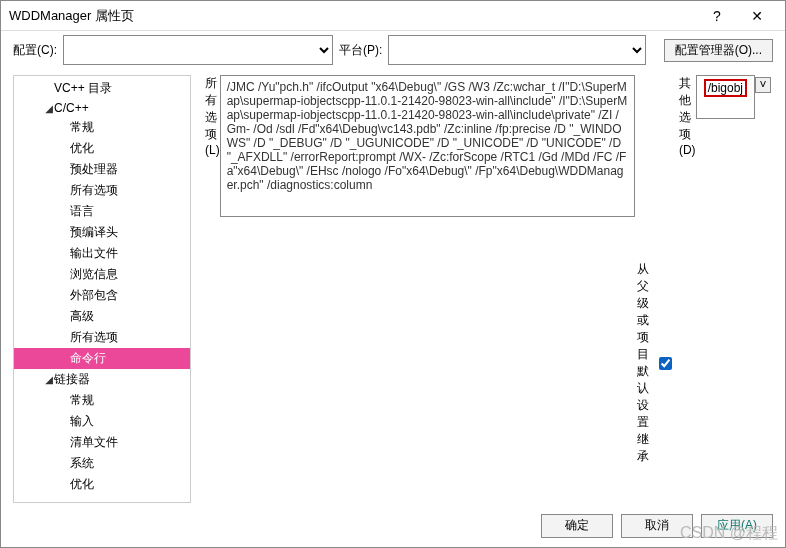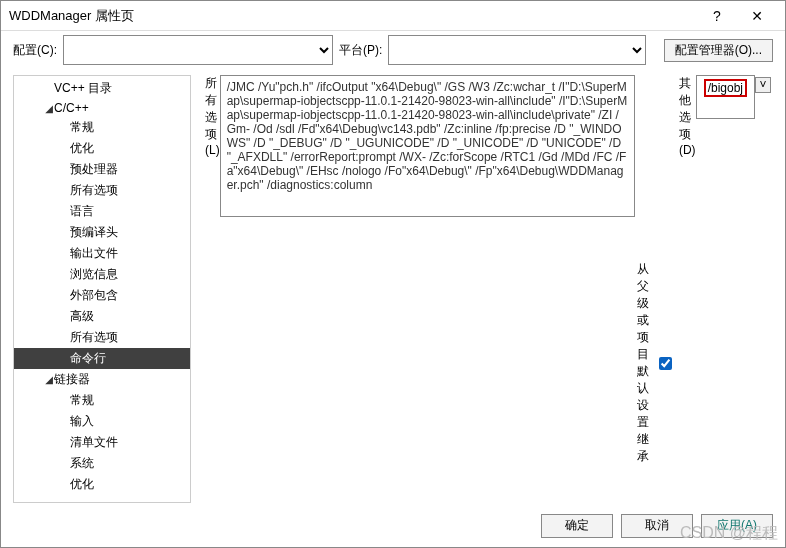--- a/index.html
+++ b/index.html
@@ -15,21 +15,21 @@
   .plat { width: 258px; }
   .cfg-mgr { height: 23px; border: 1px solid #888; background: #f3f3f3; padding: 0 10px; }
   .content { flex: 1; display: flex; padding: 10px 12px 0 12px; gap: 12px; overflow: hidden; }
   .tree { width: 178px; border: 1px solid #ccc; overflow-y: auto; overflow-x: hidden; padding-top: 2px; }
   .tree ul { list-style: none; margin: 0; padding: 0; }
   .tree li { padding: 2px 0 2px 0; white-space: nowrap; }
   .tree .lvl1 { padding-left: 40px; }
   .tree .lvl1.hascaret { padding-left: 30px; }
   .caret { display: inline-block; width: 10px; text-align: center; font-size: 10px; color: #333; vertical-align: middle; }
   .tree .lvl2 { padding-left: 56px; }
-  .tree .sel { background: #404040; color: #fff; }
+  .tree .sel { background: #ec4899; color: #fff; }
   .right { flex: 1; display: flex; flex-direction: row; }
   .field-lbl { margin: 0 0 4px 2px; }
   .allopts { height: 142px; border: 1px solid #888; padding: 4px 6px; overflow: auto; white-space: normal; word-break: break-all; color: #333; }
   .inherit-row { display: flex; justify-content: flex-end; align-items: center; margin: 150px 2px 2px 2px; gap: 6px; }
   .inherit-row input[type=checkbox] { accent-color: #0a63c2; }
   .addl-wrap { border: 1px solid #888; height: 44px; display: flex; flex-direction: column; }
   .addl { flex: 1; padding: 2px 6px; border: none; outline: none; }
   .addl-high { border: 2px solid #c00; display: inline-block; padding: 0 2px; margin: 1px; }
   .exp-btn { width: 16px; height: 16px; border: 1px solid #888; background: #efefef; align-self: flex-start; margin: 2px 2px 0 auto; display: flex; align-items: center; justify-content: center; font-size: 10px; }
   .addl-outer { display: flex; }

